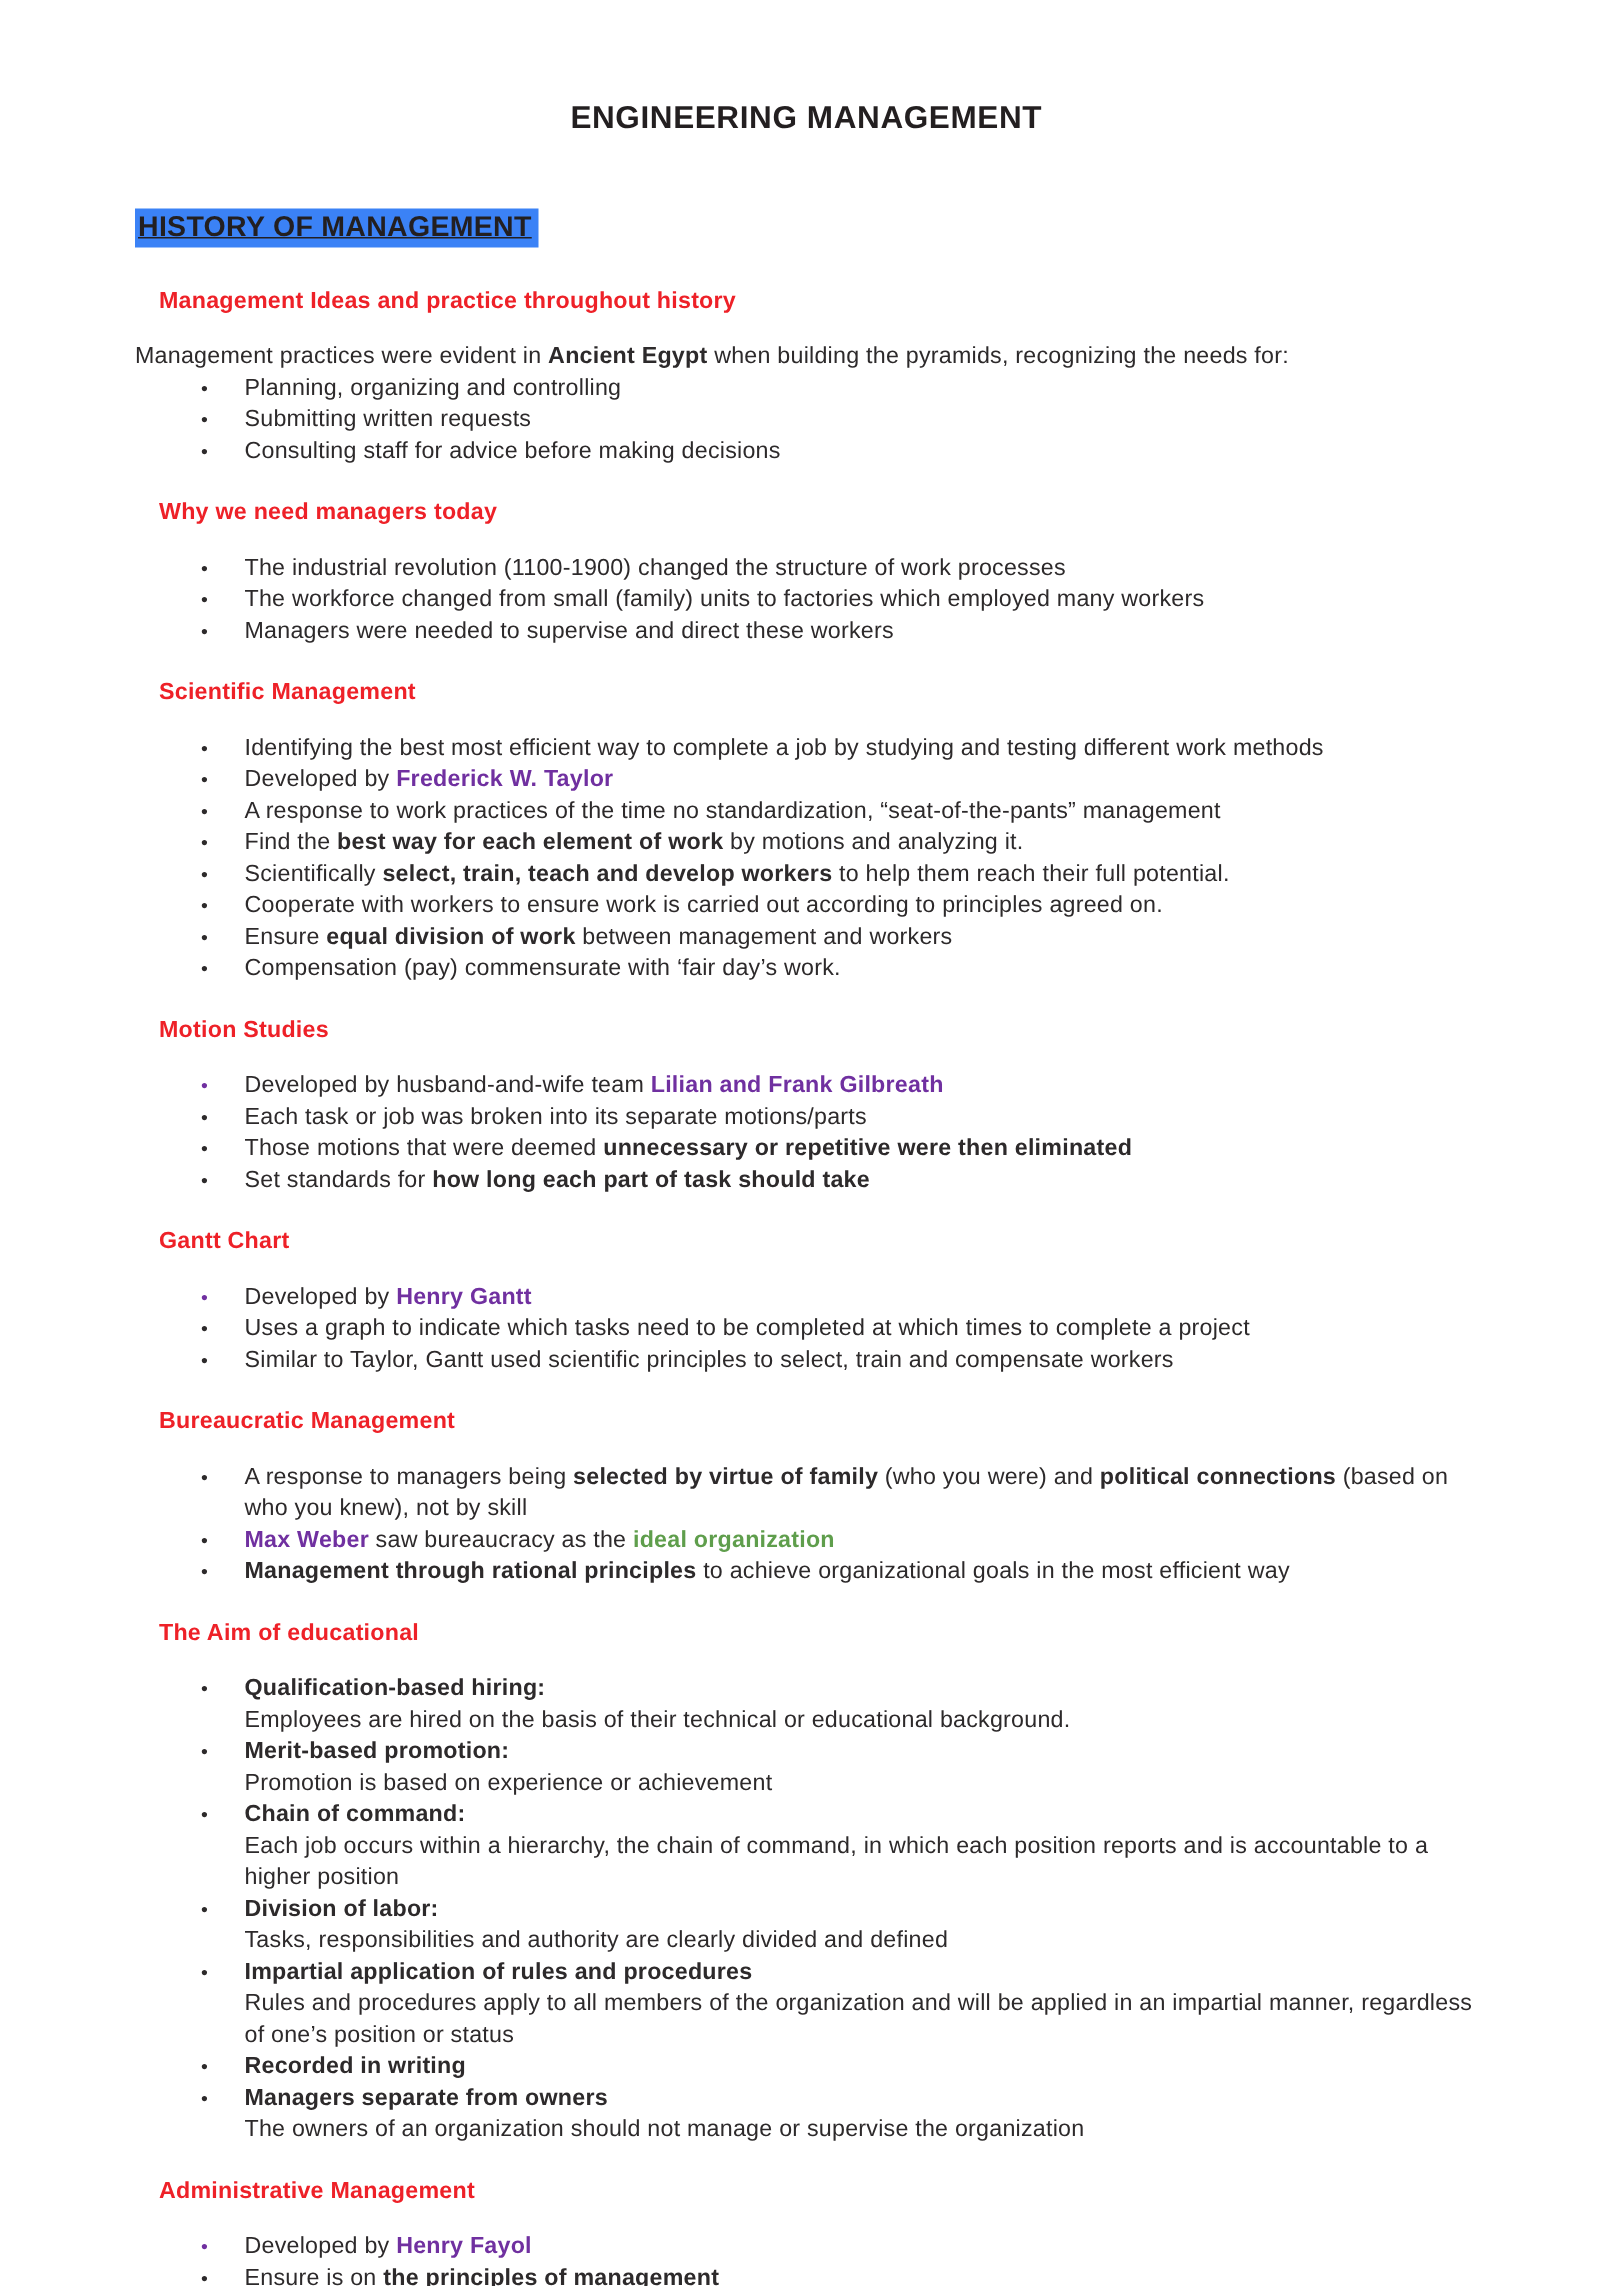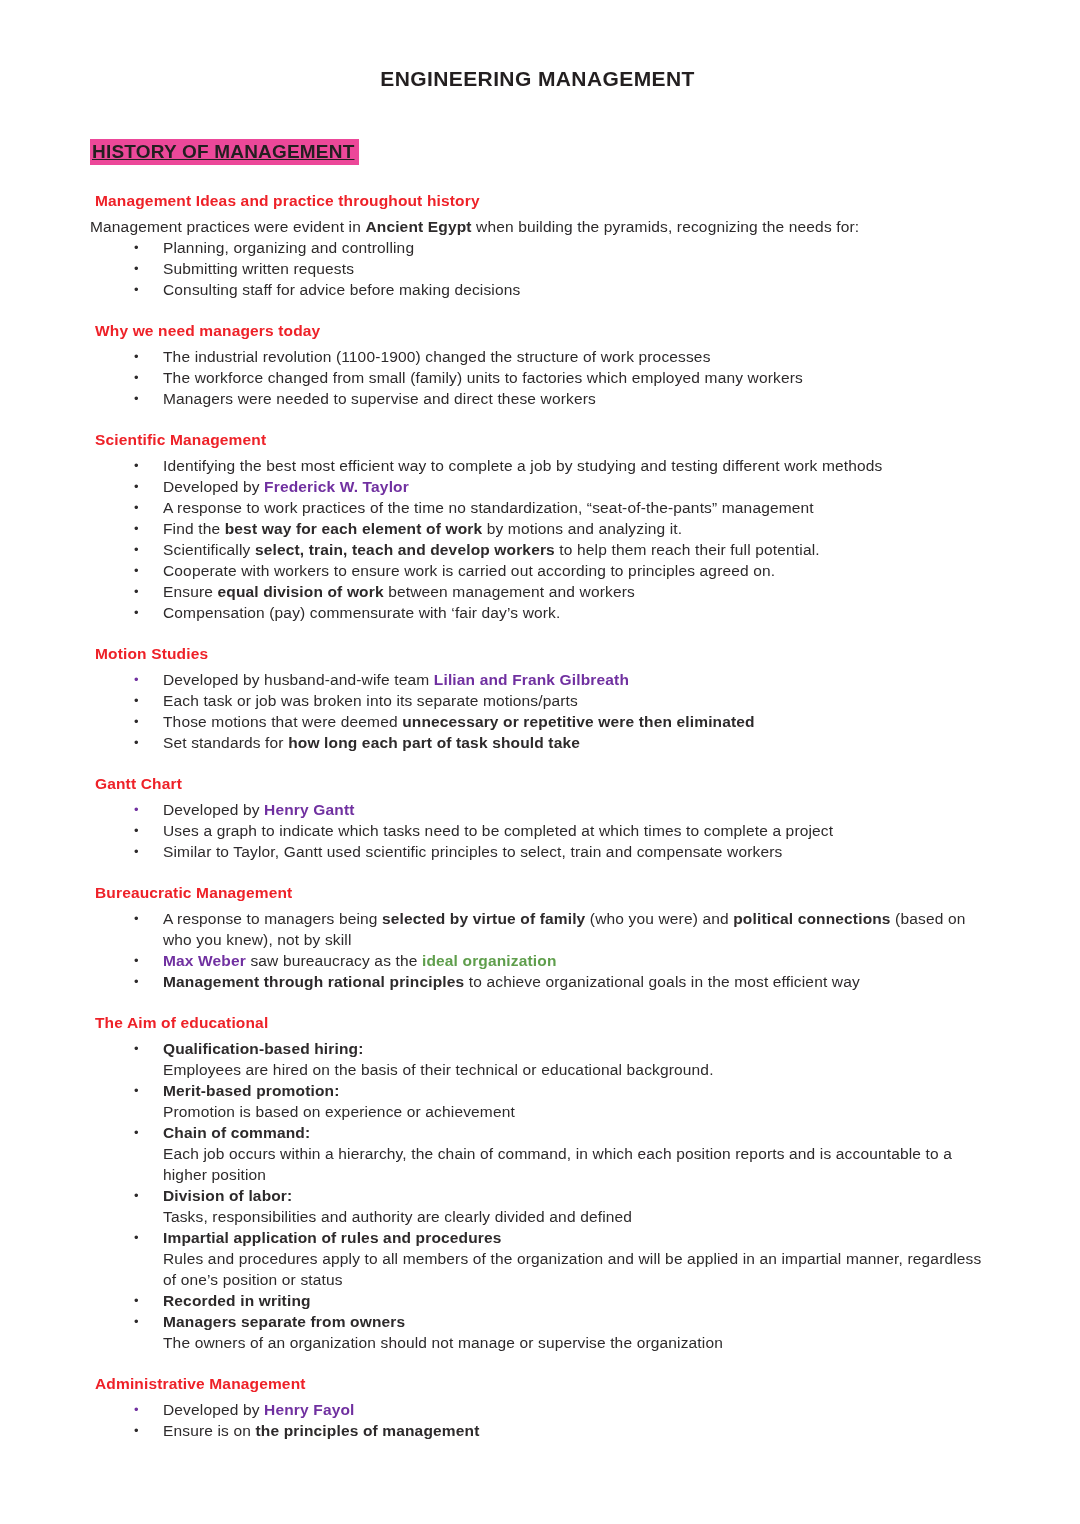--- a/index.html
+++ b/index.html
@@ -13,35 +13,35 @@
     text-align:center; font-weight:700; font-size:21px; color:#231f20;
     letter-spacing:0.4px; margin:0;
   }
   .hl-wrap { margin-top:50px; }
   .hl {
     display:inline-block; font-weight:700; font-size:19px; color:#231f20;
     text-decoration:underline; padding:2px 5px 3px 2px; letter-spacing:0.2px;
   }
   .section { margin-top:20px; }
   .section.first { margin-top:25px; }
-  .sec-heading { font-weight:700; margin:5px; }
+  .sec-heading { font-weight:700; margin:16px; }
   .intro { margin:0; }
   .blist { list-style:none; margin:0; padding:0; }
   .blist li { display:flex; }
   .bullet { flex:0 0 73px; box-sizing:border-box; padding-left:44px; font-size:13px; }
   .litext { flex:1; }
   .b { font-weight:700; }
 </style>
 </head>
 <body>
 
 <div class="page">
   <p class="doc-title">ENGINEERING MANAGEMENT</p>
   <div class="hl-wrap">
-    <span class="hl" style="background: #ec4899;">HISTORY OF MANAGEMENT</span>
+    <span class="hl" style="background: #3b82f6;">HISTORY OF MANAGEMENT</span>
   </div>
   <div>
       <section class="section first">
         <p class="sec-heading" style="color: rgb(238, 33, 40);">Management Ideas and practice throughout history</p>
         <p class="intro"><span>Management practices were evident in </span><span class="b">Ancient Egypt</span><span> when building the pyramids, recognizing the needs for:</span></p>
         <ul class="blist">
           <li>
             <span class="bullet">•</span>
             <div class="litext"><span>Planning, organizing and controlling</span></div>
           </li>

